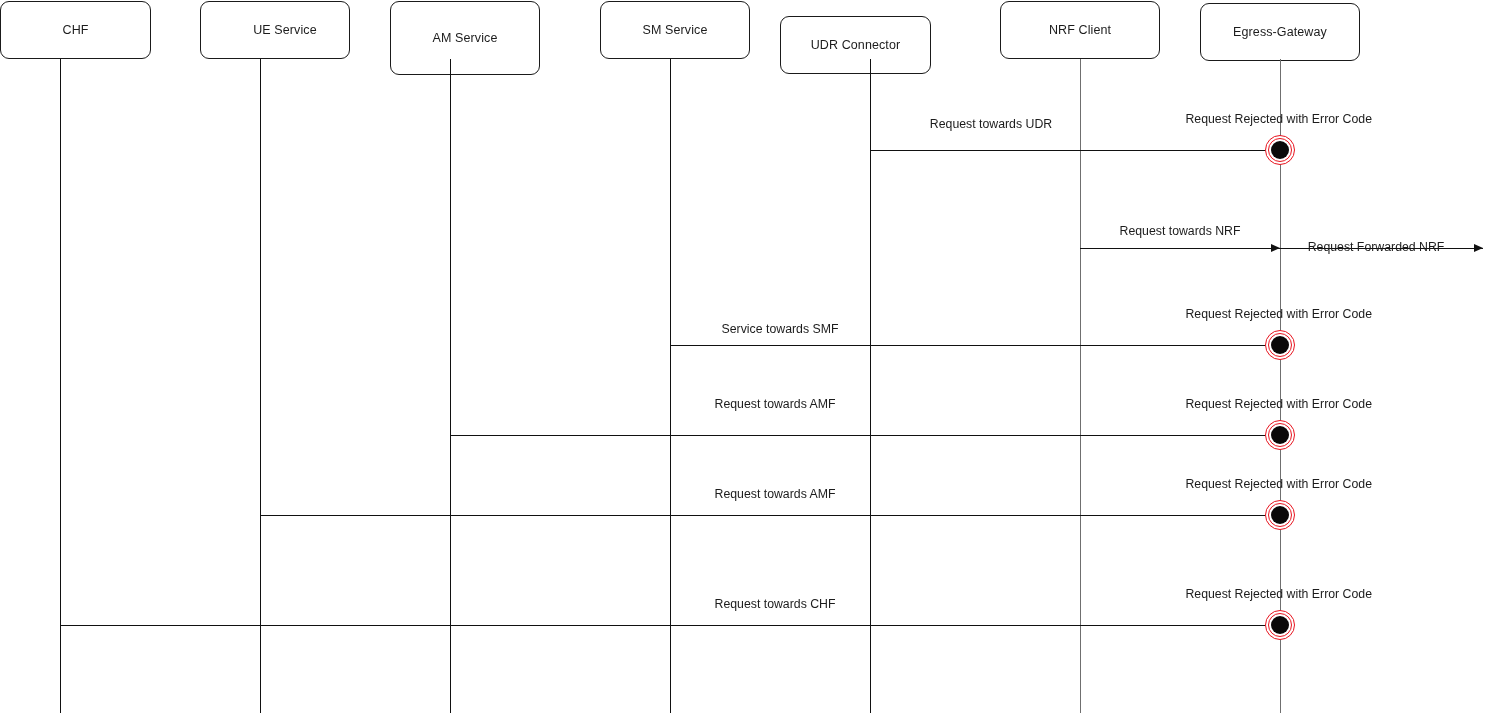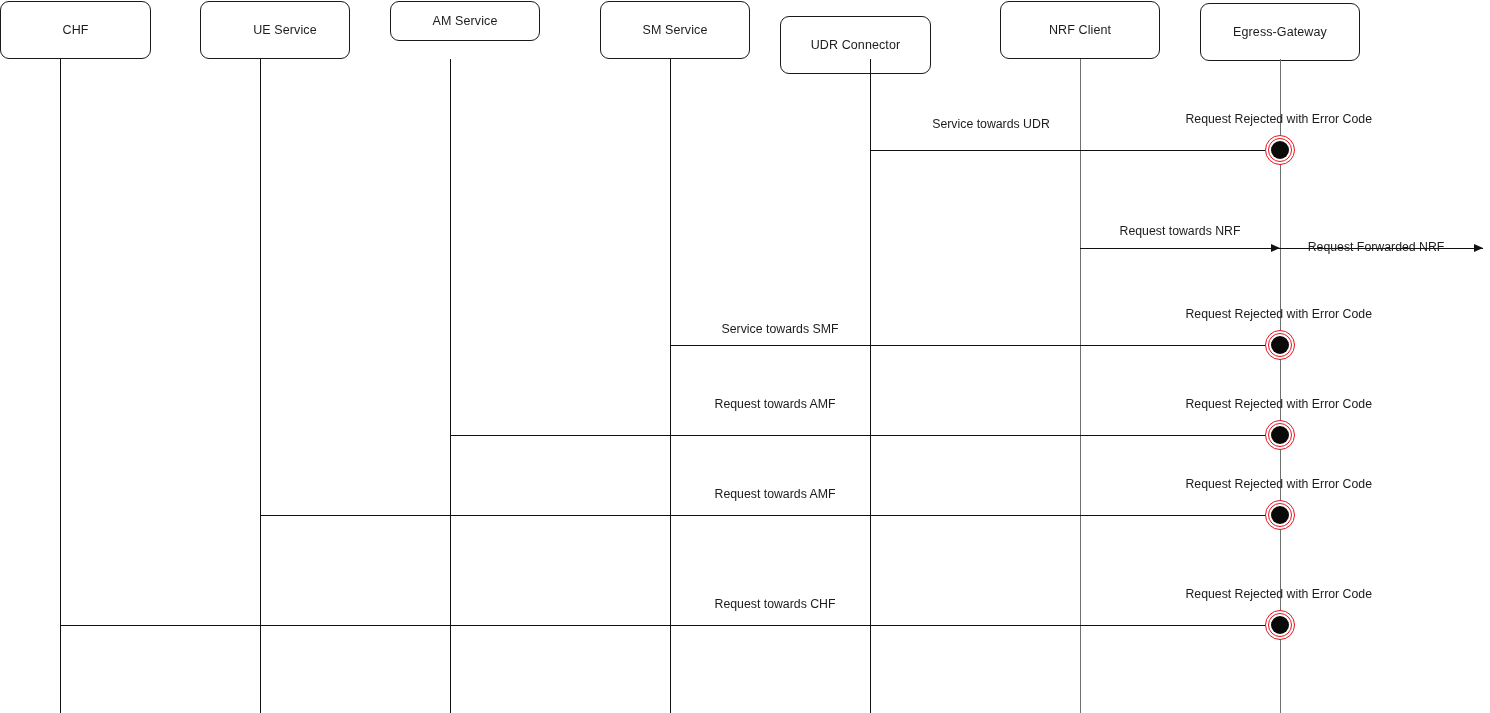--- a/index.html
+++ b/index.html
@@ -95,21 +95,21 @@
 <body>
 
 <div id="canvas" style="width: 1490px; height: 713px;">
   <div id="participants-layer">
       <div class="participant" style="left: 0px; top: 1px; width: 151px; height: 58px;">
         <span class="p-label">CHF</span>
       </div>
       <div class="participant" style="left: 200px; top: 1px; width: 150px; height: 58px; padding-left: 20px;">
         <span class="p-label">UE Service</span>
       </div>
-      <div class="participant" style="left: 390px; top: 1px; width: 150px; height: 40px;">
+      <div class="participant" style="left: 390px; top: 1px; width: 150px; height: 74px;">
         <span class="p-label">AM Service</span>
       </div>
       <div class="participant" style="left: 600px; top: 1px; width: 150px; height: 58px;">
         <span class="p-label">SM Service</span>
       </div>
       <div class="participant" style="left: 780px; top: 16px; width: 151px; height: 58px;">
         <span class="p-label">UDR Connector</span>
       </div>
       <div class="participant" style="left: 1000px; top: 1px; width: 160px; height: 58px;">
         <span class="p-label">NRF Client</span>
@@ -123,21 +123,21 @@
       <div class="lifeline" style="left: 260px; top: 59px; height: 654px; background: rgb(17, 17, 17);"></div>
       <div class="lifeline" style="left: 450px; top: 59px; height: 654px; background: rgb(17, 17, 17);"></div>
       <div class="lifeline" style="left: 670px; top: 59px; height: 654px; background: rgb(17, 17, 17);"></div>
       <div class="lifeline" style="left: 870px; top: 59px; height: 654px; background: rgb(17, 17, 17);"></div>
       <div class="lifeline gray" style="left: 1080px; top: 59px; height: 654px; background: rgb(111, 111, 111);"></div>
       <div class="lifeline gray" style="left: 1280px; top: 59px; height: 654px; background: rgb(111, 111, 111);"></div>
     </div>
   <div id="messages-layer">
       <div class="msg-line" style="left: 870px; top: 150px; width: 410px;"></div>
       <div class="arrow-head" style="left: 1271px; top: 146px;"></div>
-      <div class="msg-label" style="left: 991px; top: 118px;">Service towards UDR</div>
+      <div class="msg-label" style="left: 991px; top: 118px;">Request towards UDR</div>
       <div class="msg-label right-anchor" style="left: 1372px; top: 113px;">Request Rejected with Error Code</div>
       <div class="stop-marker" style="left: 1265px; top: 135px;">
         <div class="inner-ring">
           <div class="disc"></div>
         </div>
       </div>
       <div class="msg-line" style="left: 1080px; top: 248px; width: 200px;"></div>
       <div class="arrow-head" style="left: 1271px; top: 244px;"></div>
       <div class="msg-label" style="left: 1180px; top: 225px;">Request towards NRF</div>
       <div class="msg-line" style="left: 1280px; top: 248px; width: 203px;"></div>

